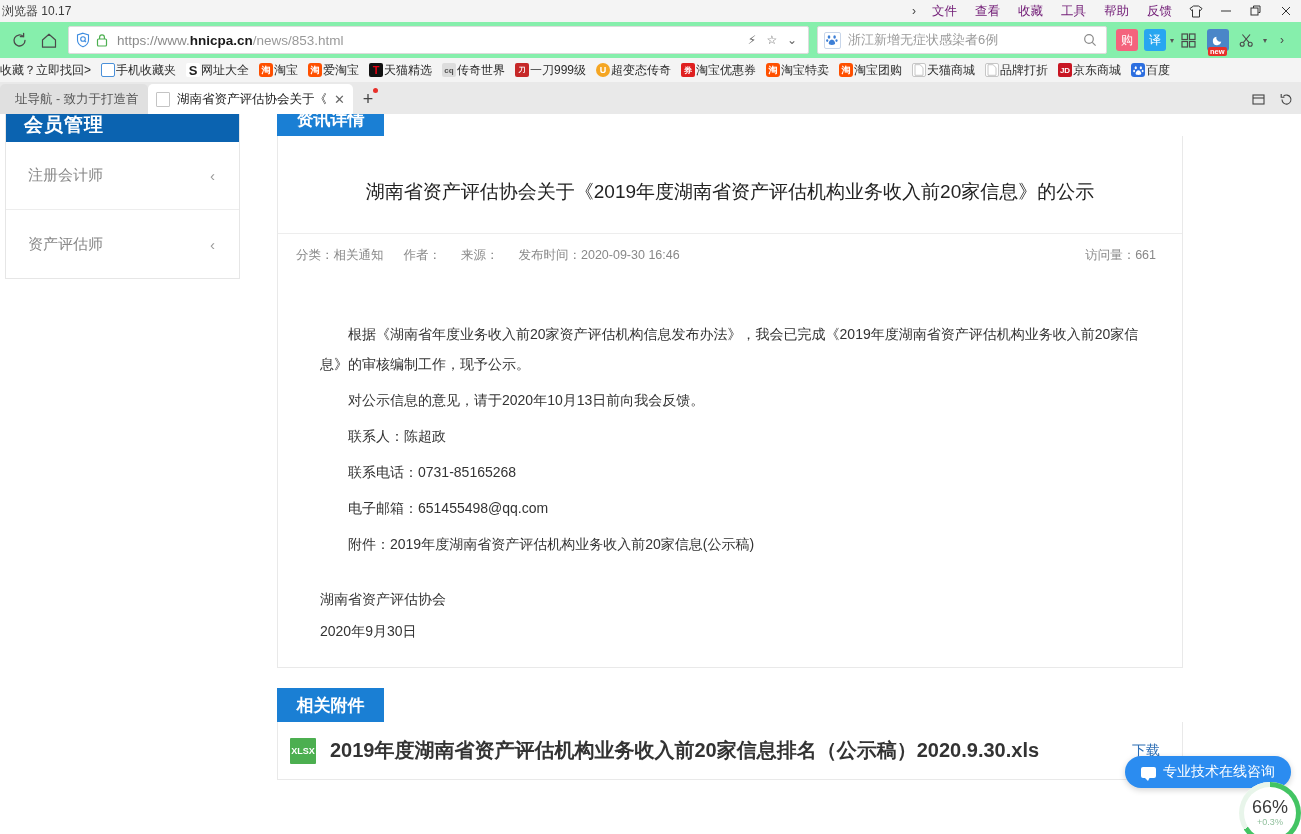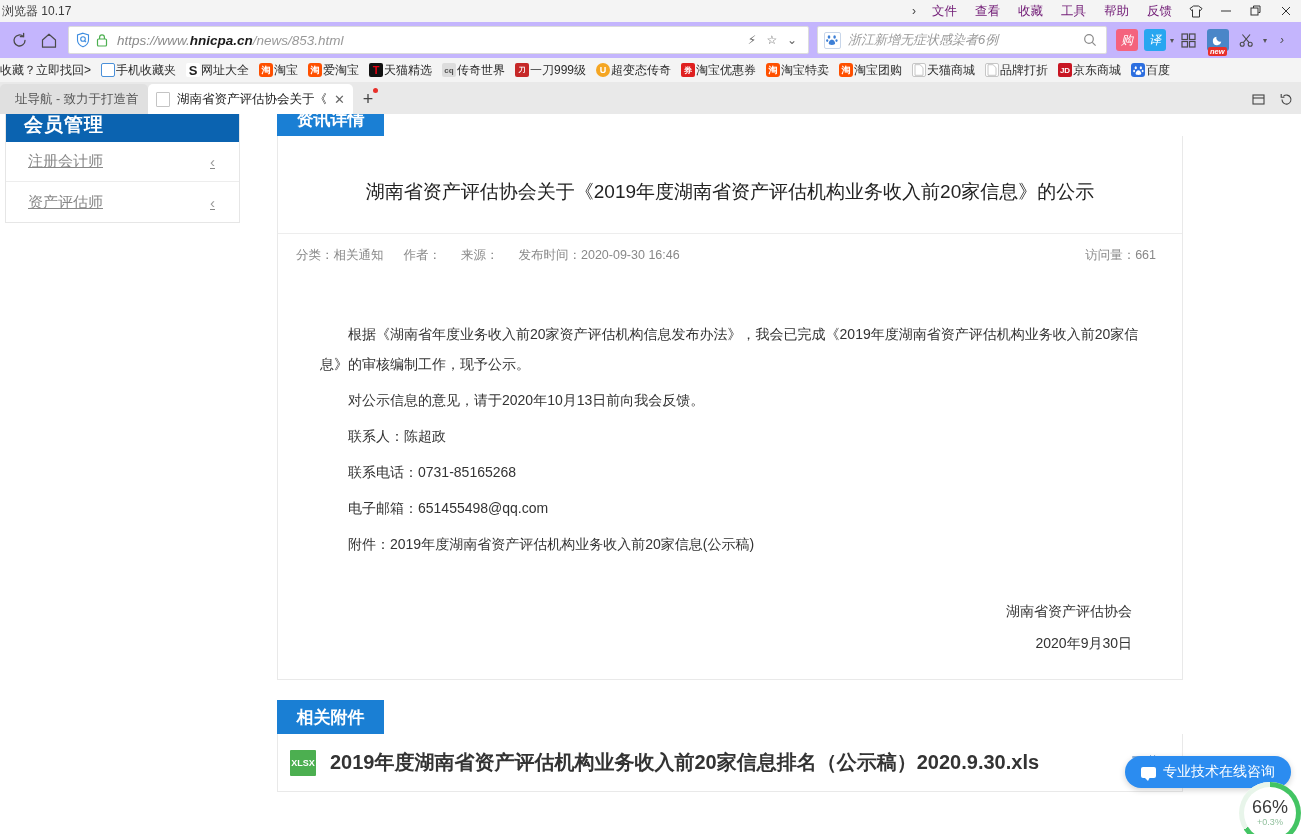--- a/index.html
+++ b/index.html
@@ -32,21 +32,21 @@
   }
   .tb-icon {
     width: 30px; height: 22px; display: flex;
     align-items: center; justify-content: center;
     font-size: 12px; color: #333;
   }
 
   
   .navbar {
     height: 36px; display: flex; align-items: center;
-    background: #c4b5fd; padding: 0 4px; font-style: italic;
+    background: #86efac; padding: 0 4px;
   }
   .nav-btn {
     width: 30px; height: 28px; display: flex;
     align-items: center; justify-content: center;
     color: #4a4a4a; flex: 0 0 auto;
   }
 
   .omnibox {
     flex: 1 1 auto; height: 28px; background: #fff;
     border: 1px solid #dcdcdc; border-radius: 2px;
@@ -179,23 +179,23 @@
     position: absolute; left: 5px; top: 0; width: 235px;
     background: #fff; border: 1px solid #e6e6e6; border-top: none;
   }
   .sidebar-header {
     background: #0b63b0; color: #fff; height: 34px;
     display: flex; align-items: center; padding-left: 18px;
     font-size: 19px; font-weight: bold; letter-spacing: 1px;
     margin-top: -6px;
   }
   .sidebar-item {
-    height: 40px; display: flex; align-items: center;
+    height: 68px; display: flex; align-items: center;
     justify-content: space-between; padding: 0 24px 0 22px;
-    font-size: 15px; color: #888; border-bottom: 1px solid #ededed; text-decoration: underline;
+    font-size: 15px; color: #888; border-bottom: 1px solid #ededed;
   }
   .sidebar-item:last-child { border-bottom: none; }
   .chev-left { font-size: 15px; color: #9a9a9a; }
 
   
   .content {
     position: absolute; left: 277px; top: 0; width: 906px;
     background: #fff;
   }
   .section-tab {
@@ -213,21 +213,21 @@
     font-size: 12.5px; color: #888; padding: 13px 18px; gap: 0;
   }
   .meta-item { margin-right: 20px; white-space: nowrap; }
   .meta-right { margin-left: auto; margin-right: 8px; }
 
   .article-body {
     padding: 42px 42px 20px 42px; font-size: 14px;
     color: #333; line-height: 30px;
   }
   .para { margin-bottom: 6px; text-indent: 2em; }
-  .sign { text-align: right; margin-top: 36px; line-height: 32px; padding-right: 8px; }
+  .sign { text-align: left; margin-top: 24px; line-height: 32px; padding-right: 8px; }
 
   
   .attach-tab {
     width: 107px; height: 34px; background: #1a7fd4; color: #fff;
     display: flex; align-items: center; justify-content: center;
     font-size: 17px; font-weight: bold; margin-top: 20px;
   }
   .attach-card {
     border: 1px solid #e9e9e9; border-top: none; background: #fff;
     height: 58px; display: flex; align-items: center; padding: 0 12px;

